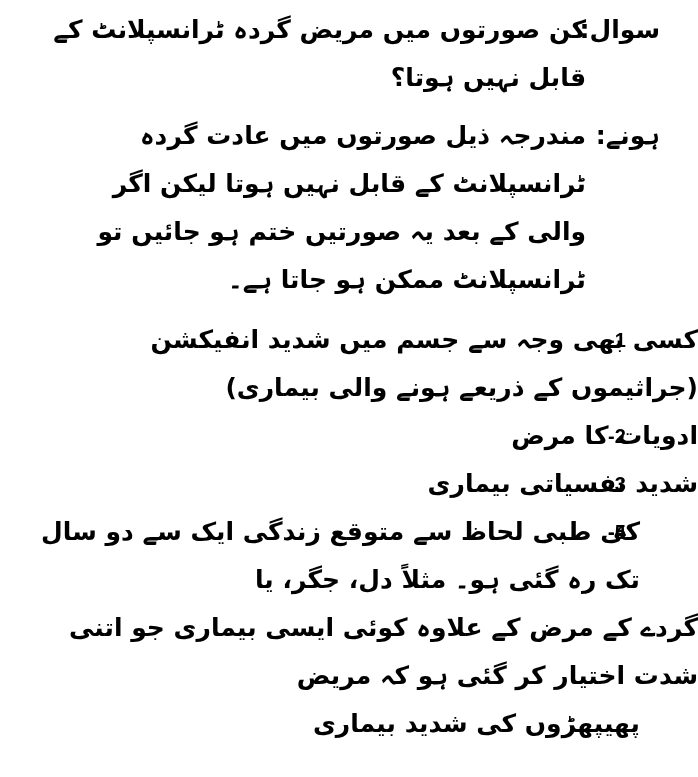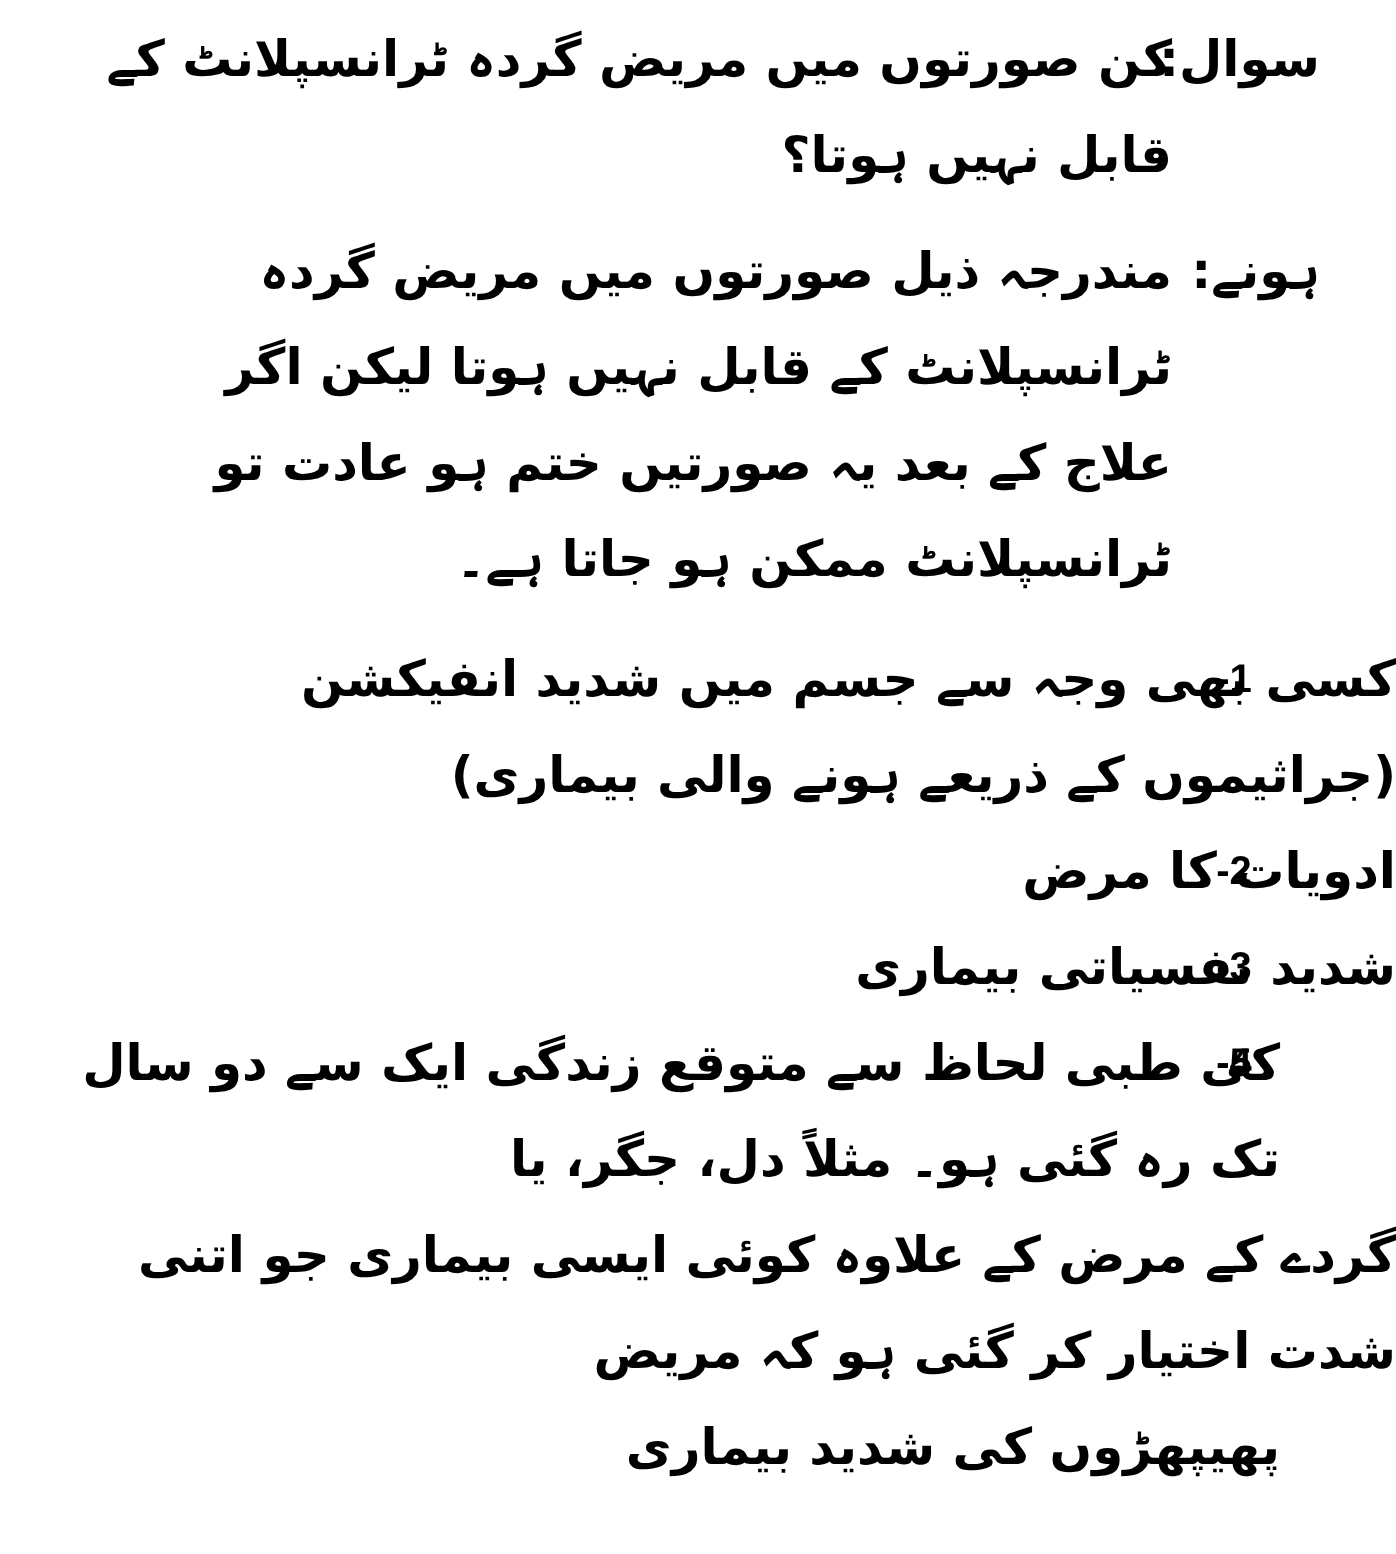--- a/index.html
+++ b/index.html
@@ -75,22 +75,22 @@
   <div class="qa-row question-row">
     <div class="qa-label urdu">سوال:</div>
     <div class="qa-text">
       <div class="urdu line">کن صورتوں میں مریض گردہ ٹرانسپلانٹ کے قابل نہیں ہوتا؟</div>
     </div>
   </div>
 
   <div class="qa-row answer-row">
     <div class="qa-label urdu">ہونے:</div>
     <div class="qa-text">
-      <div class="urdu line">مندرجہ ذیل صورتوں میں مریض گردہ ٹرانسپلانٹ کے قابل نہیں ہوتا لیکن اگر</div>
-      <div class="urdu line">علاج کے بعد یہ صورتیں ختم ہو عادت تو ٹرانسپلانٹ ممکن ہو جاتا ہے۔</div>
+      <div class="urdu line">مندرجہ ذیل صورتوں میں عادت گردہ ٹرانسپلانٹ کے قابل نہیں ہوتا لیکن اگر</div>
+      <div class="urdu line">والی کے بعد یہ صورتیں ختم ہو جائیں تو ٹرانسپلانٹ ممکن ہو جاتا ہے۔</div>
     </div>
   </div>
 
   <div class="items">
 
     <div class="item">
       <div class="item-number">-1</div>
       <div class="urdu line first">کسی بھی وجہ سے جسم میں شدید انفیکشن (جراثیموں کے ذریعے ہونے والی بیماری)</div>
     </div>
 

